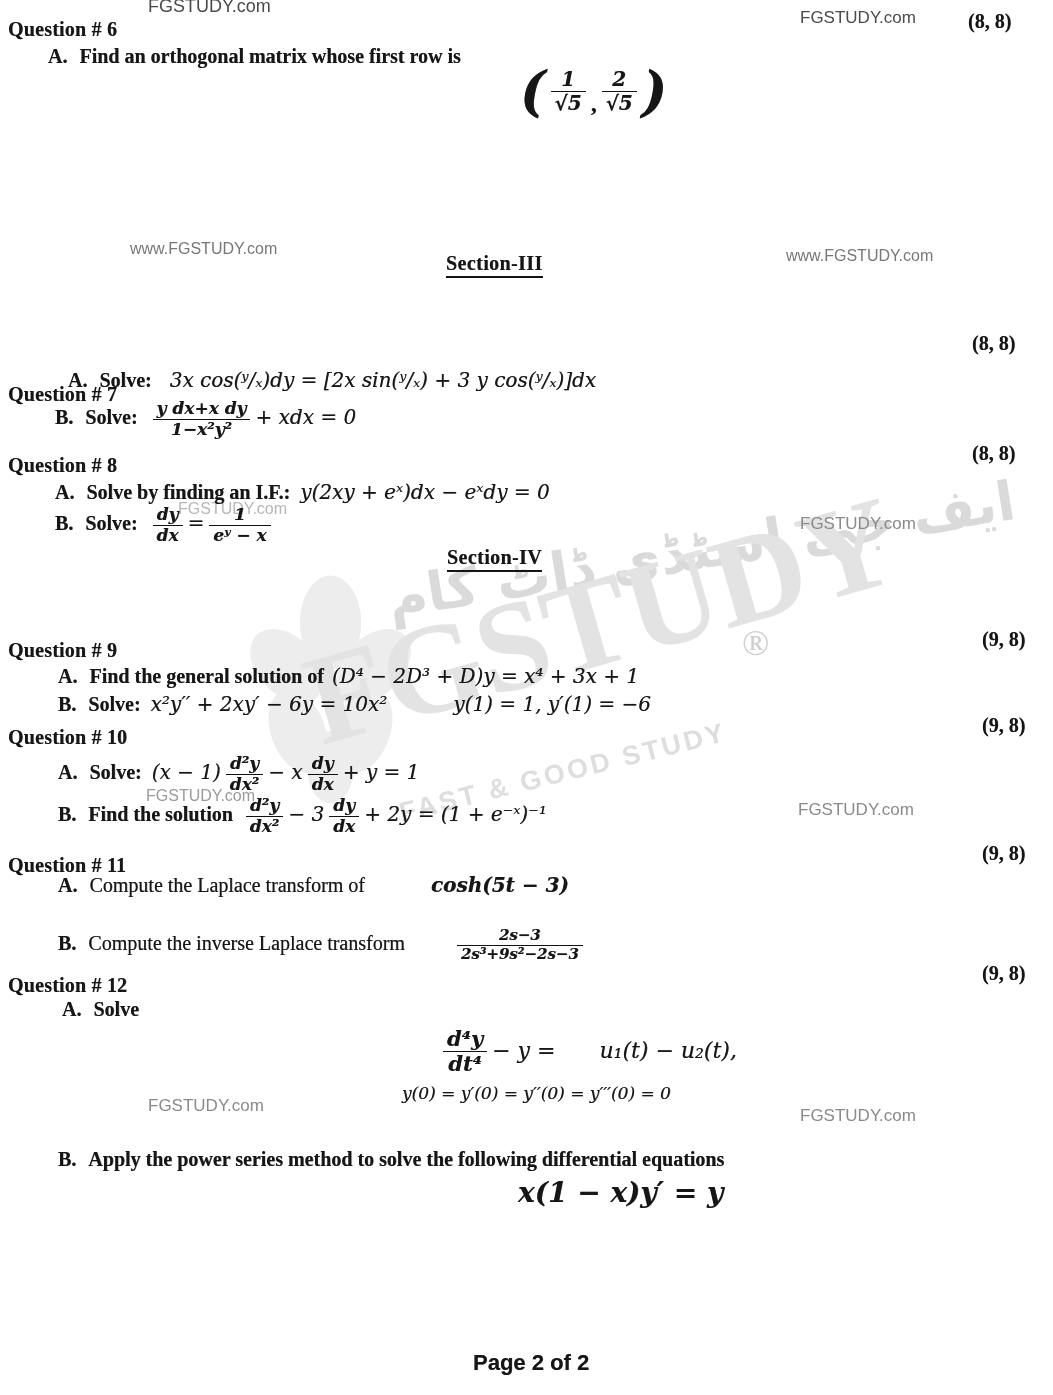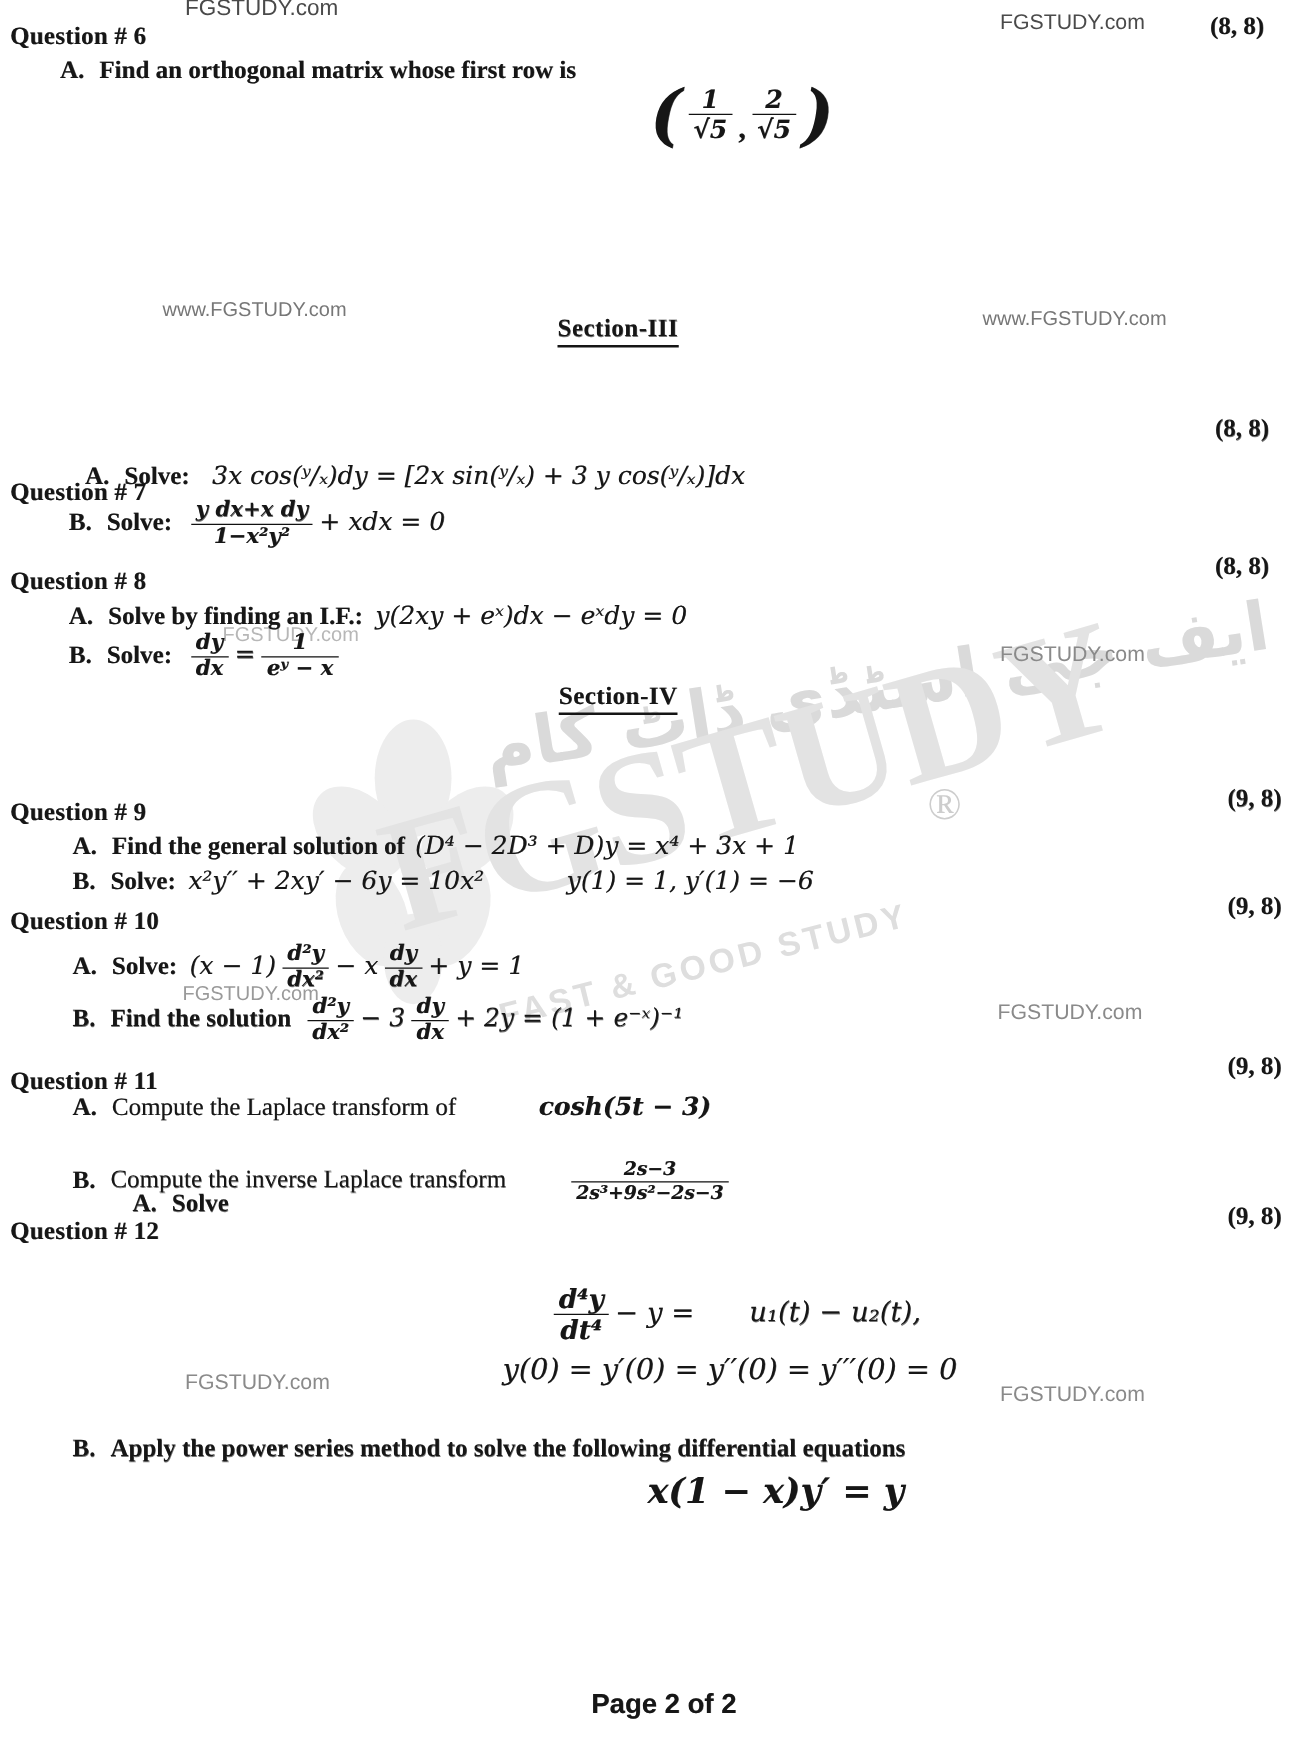--- a/index.html
+++ b/index.html
@@ -116,27 +116,27 @@
   <div class="abs qhead ink content" style="left:8px;top:854px;">Question # 11</div>
   <div class="abs pline ink content" style="left:58px;top:873px;">
     <span class="plabel">A.</span><span>Compute the Laplace transform of</span><span class="math" style="margin-left:66px;font-weight:600;">cosh(5t − 3)</span>
   </div>
   <div class="abs pline ink content" style="left:58px;top:903px;margin-top:25px;">
     <span class="plabel">B.</span><span>Compute the inverse Laplace transform</span><span class="frac math" style="margin-left:52px;font-weight:700;font-size:15px;"><span class="fn">2s−3</span><span class="fd">2s³+9s²−2s−3</span></span>
   </div>
 
   <div class="abs marks ink content" style="left:982px;top:962px;">(9, 8)</div>
   <div class="abs qhead ink content" style="left:8px;top:974px;">Question # 12</div>
-  <div class="abs pline ink content" style="left:62px;top:952px;margin-left:44px;">
+  <div class="abs pline ink content" style="left:62px;top:998px;">
     <span class="plabel">A.</span><span class="semib">Solve</span>
   </div>
   <div class="abs pline ink content math" style="left:438px;top:1028px;font-size:22px;">
     <span class="frac" style="font-size:21px;font-weight:700;"><span class="fn">d⁴y</span><span class="fd">dt⁴</span></span><span>− y =</span><span style="margin-left:44px;">u₁(t) − u₂(t),</span>
   </div>
-  <div class="abs pline ink content math" style="left:402px;top:1083px;font-size:23px;">y(0) =  y′(0) = y′′(0) =  y′′′(0) = 0</div>
+  <div class="abs pline ink content math" style="left:402px;top:1083px;font-size:17px;">y(0) =  y′(0) = y′′(0) =  y′′′(0) = 0</div>
   <div class="abs pline ink content" style="left:58px;top:1148px;">
     <span class="plabel">B.</span><span class="semib">Apply the power series method to solve the following differential equations</span>
   </div>
   <div class="abs pline ink content math" style="left:518px;top:1176px;font-size:28px;font-weight:600;">x(1 − x)y′ = y</div>
 
   <div class="abs footer ink content" style="left:473px;top:1350px;">Page 2 of 2</div>
 
 </div>
 
 </body></html>

